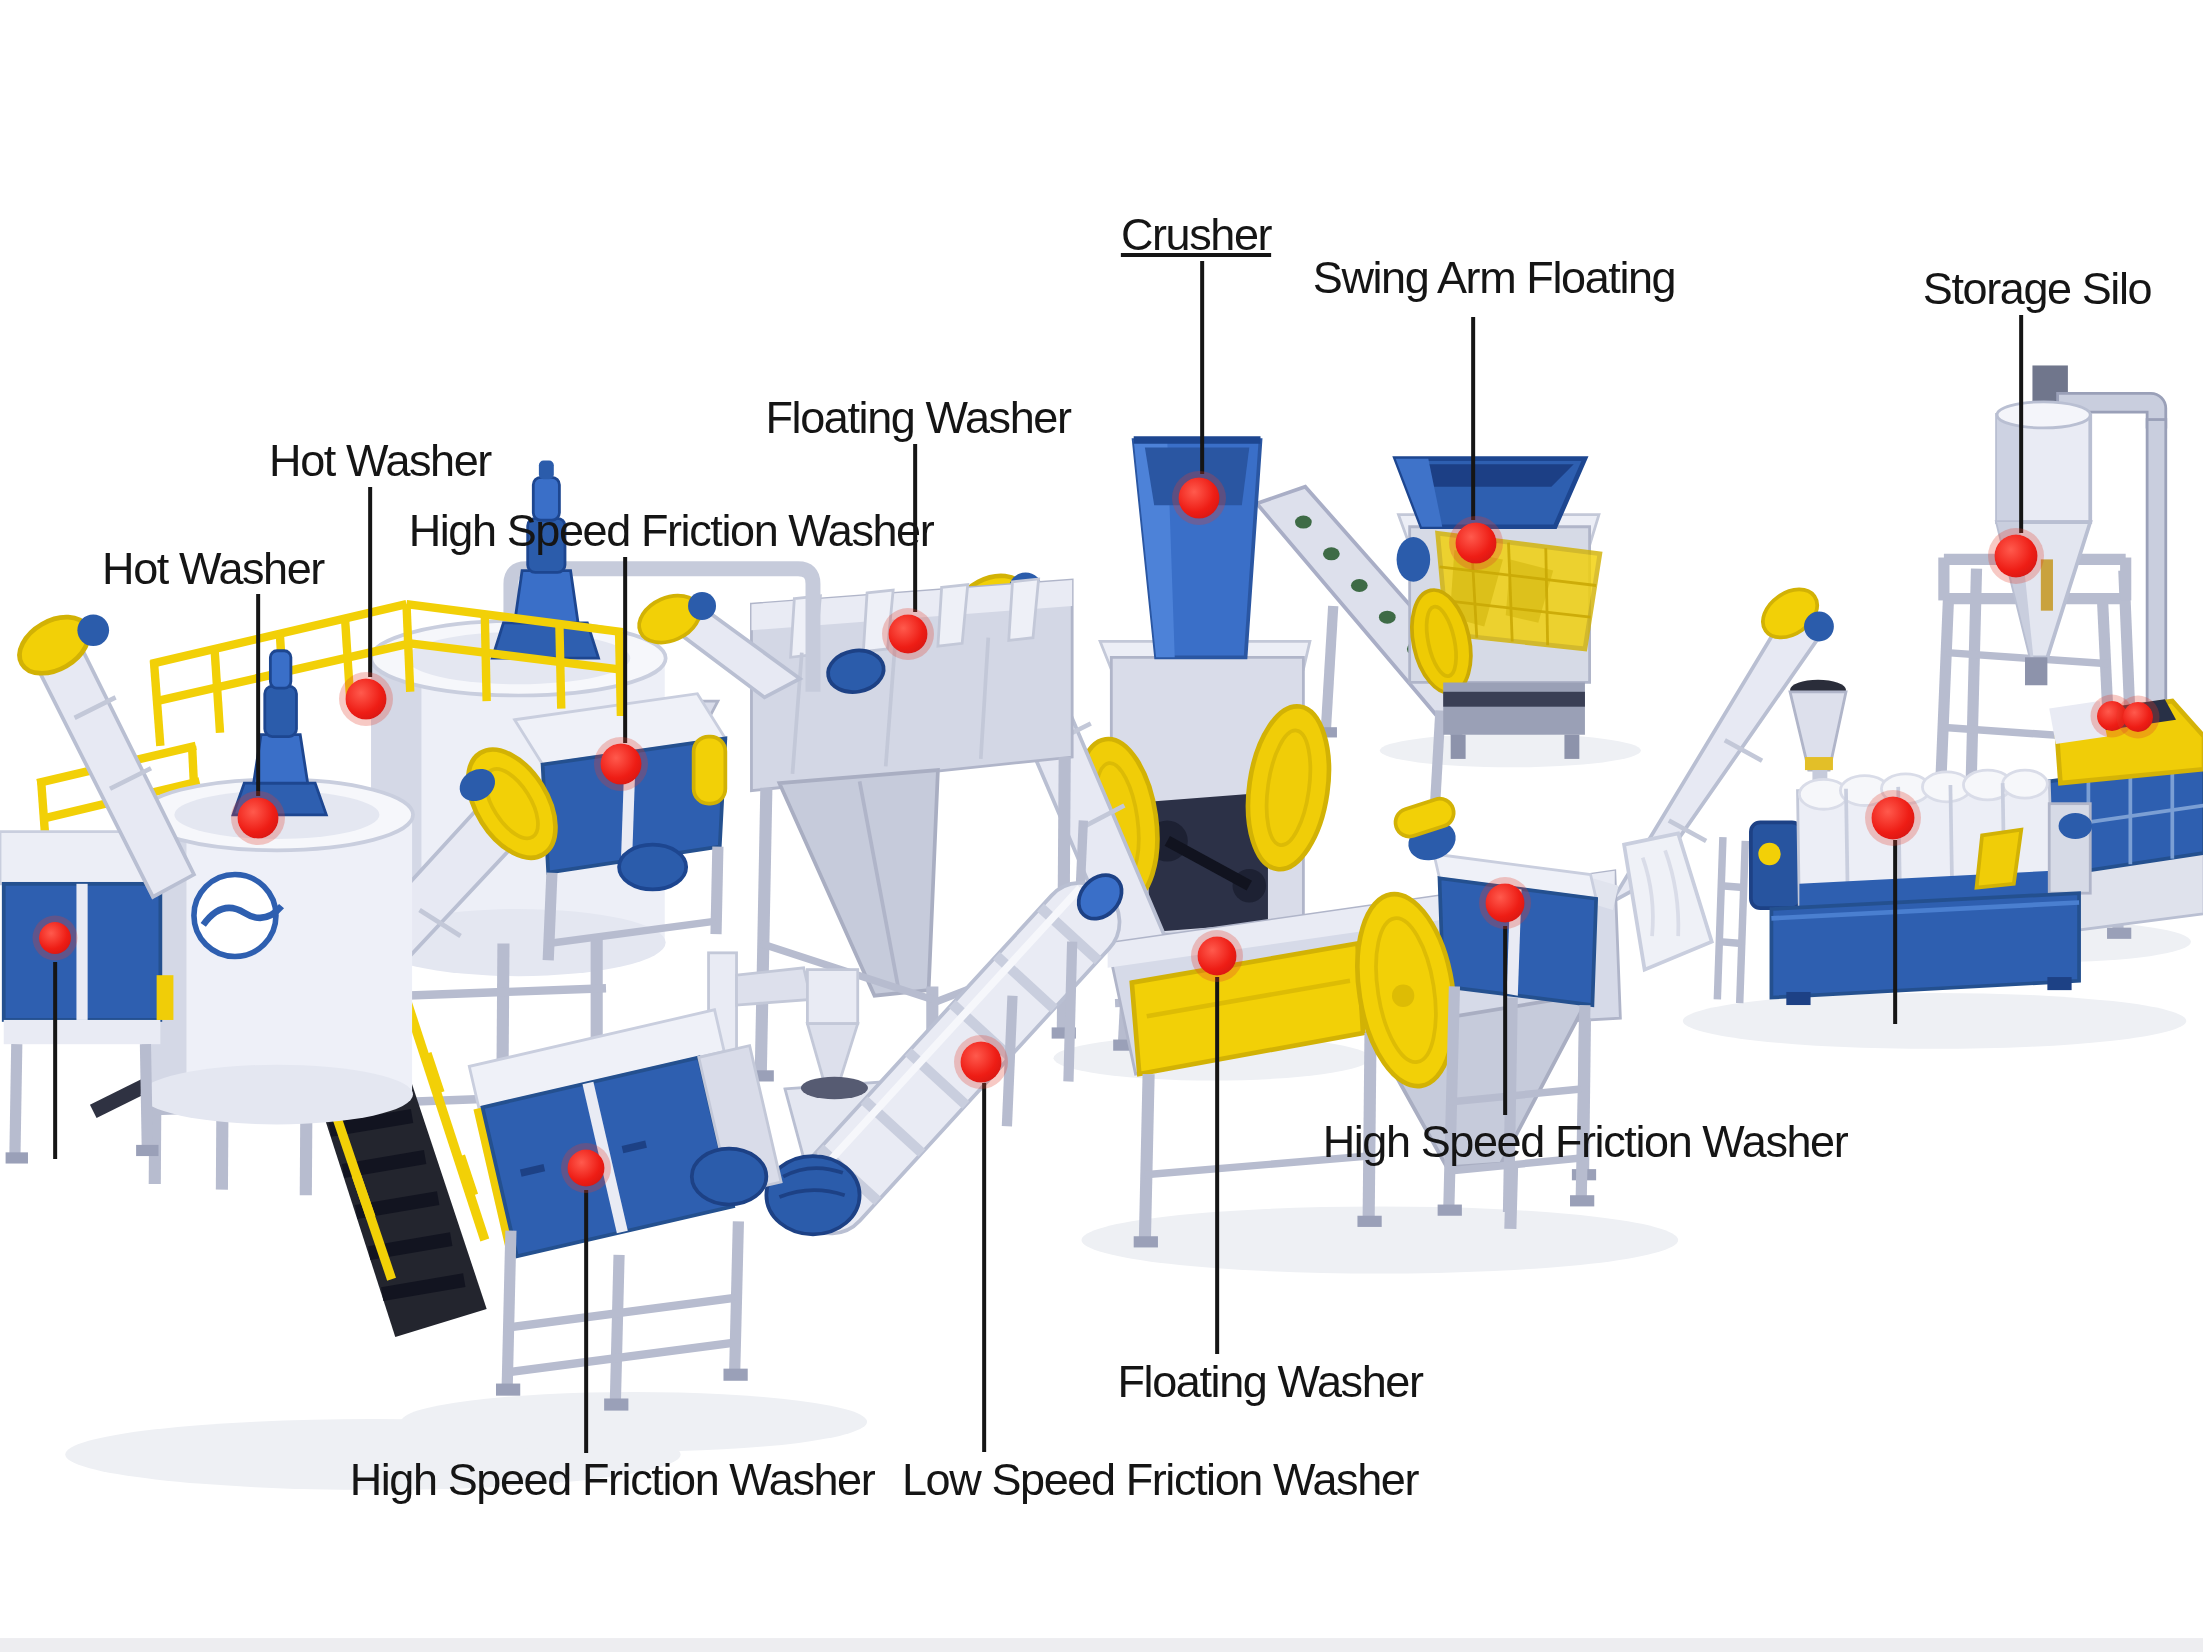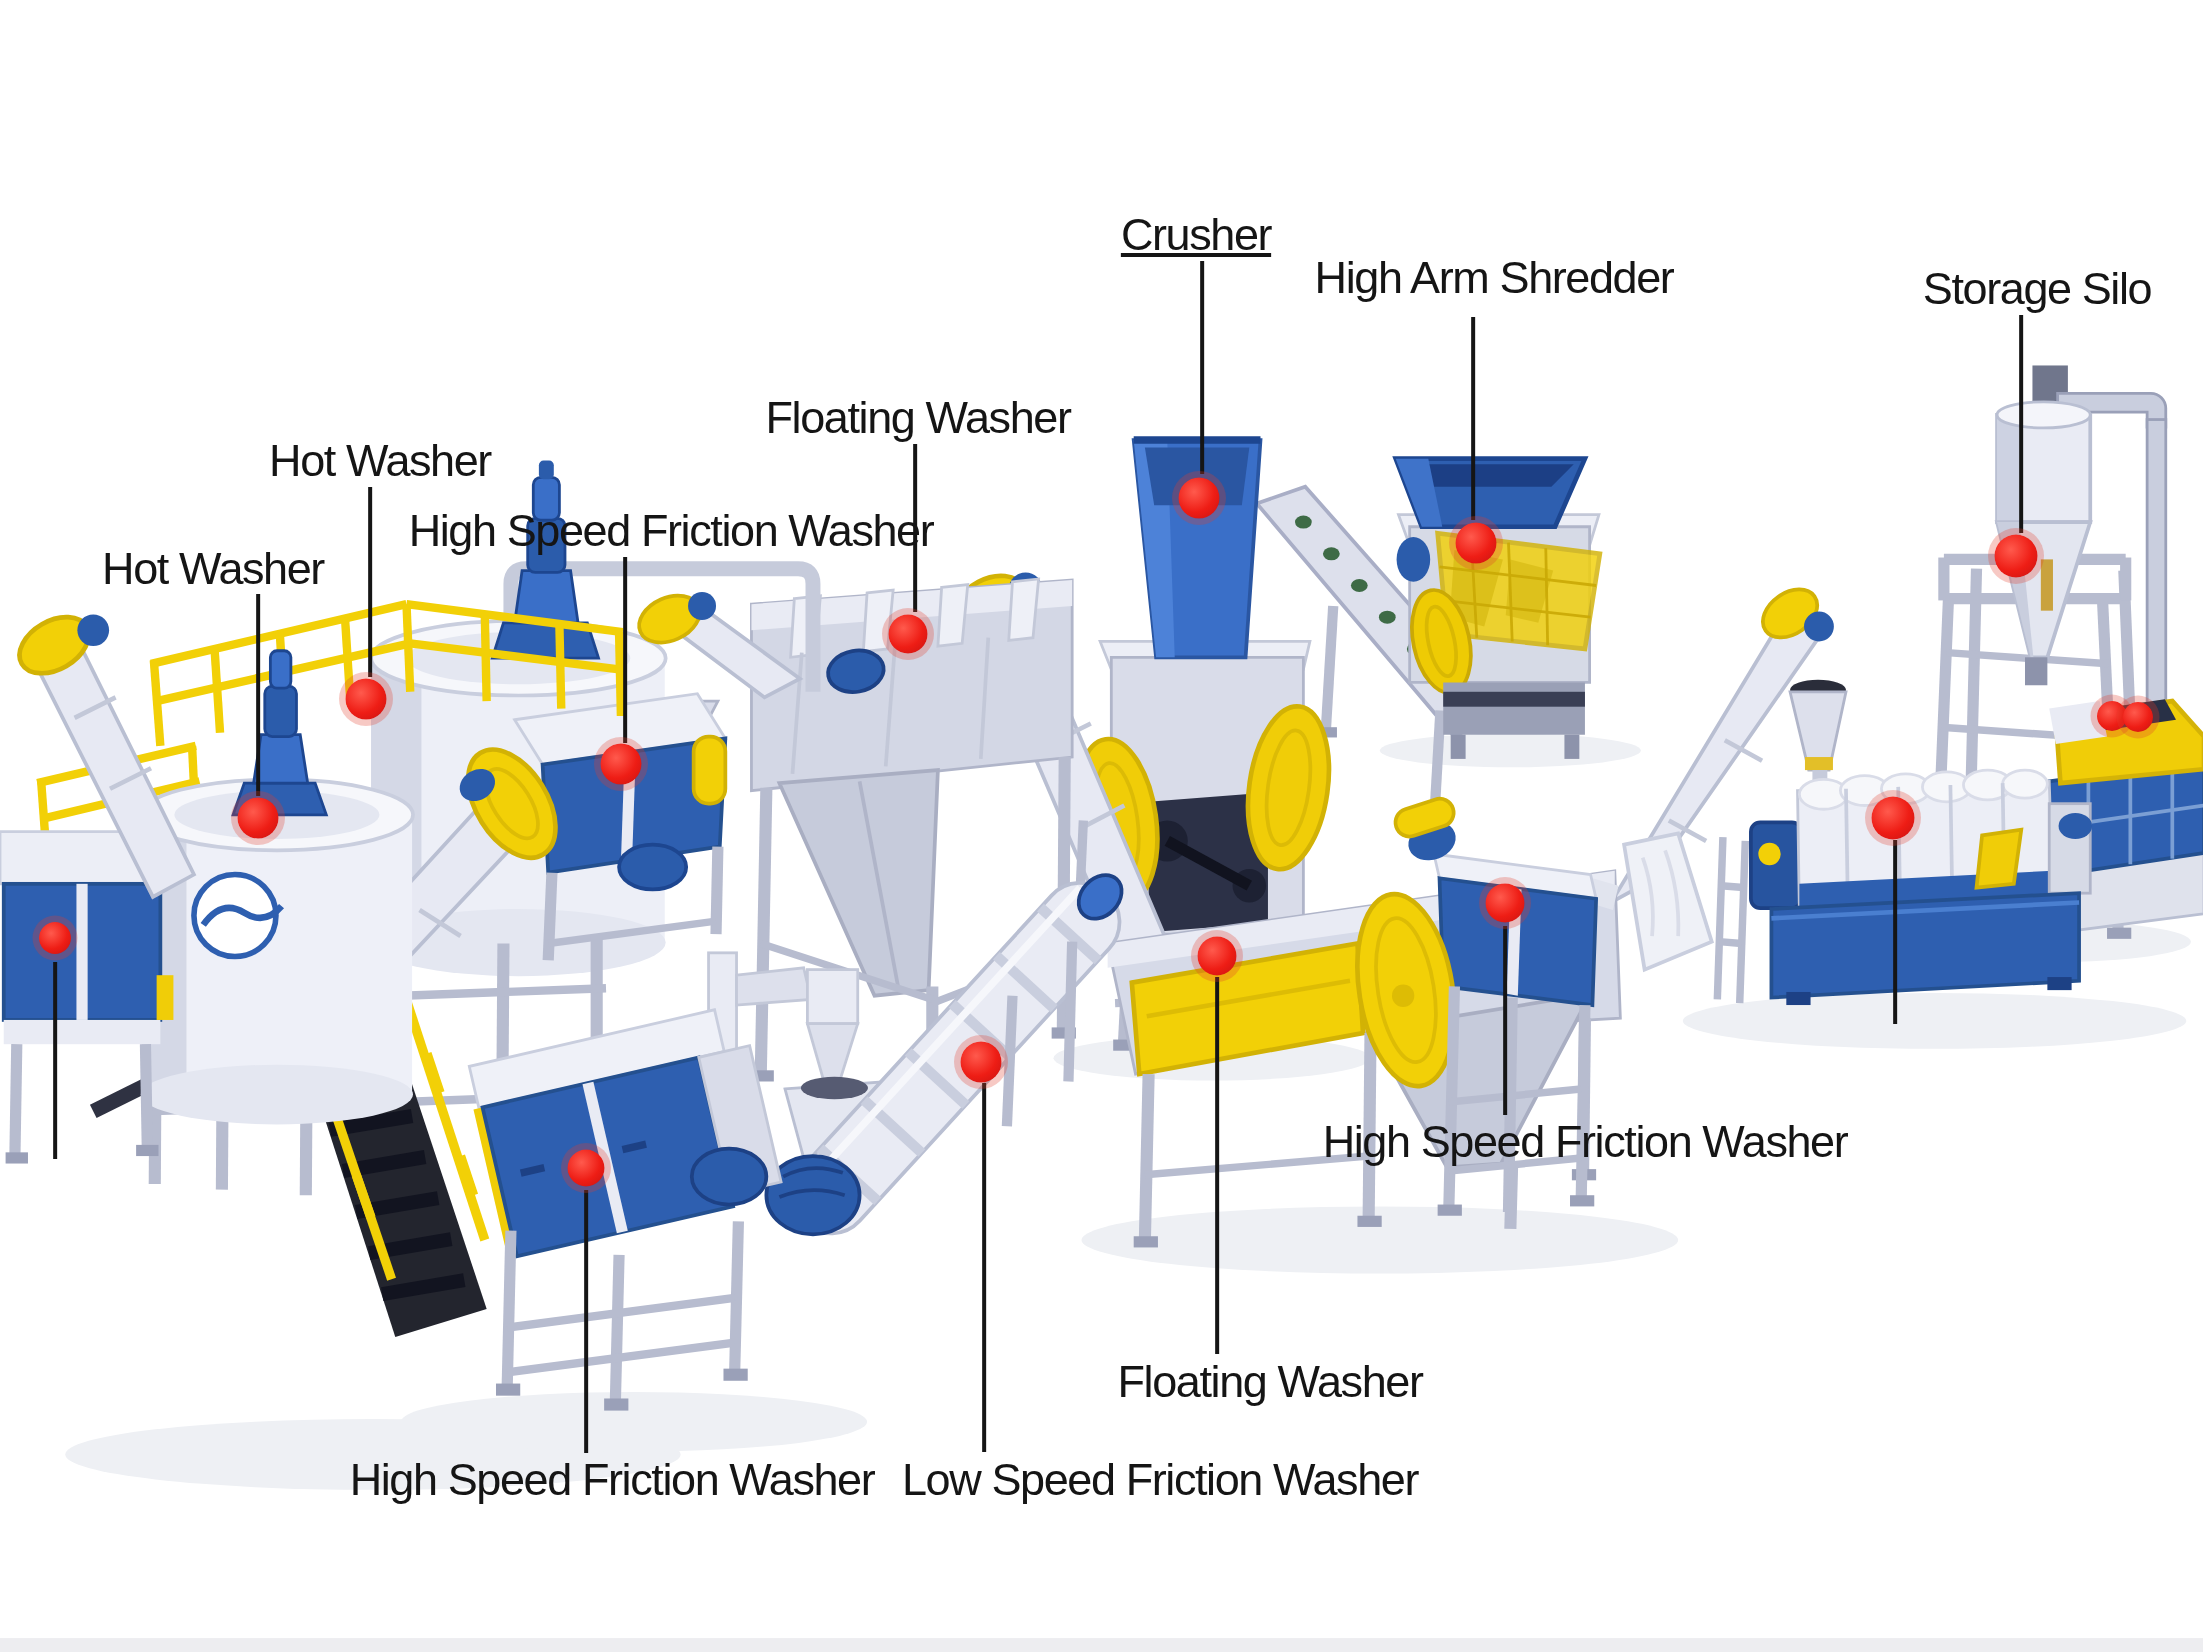--- a/index.html
+++ b/index.html
@@ -462,21 +462,21 @@
     <rect x="532" y="1484" width="26" height="13" fill="#9aa0b8"></rect>
     <rect x="648" y="1500" width="26" height="13" fill="#9aa0b8"></rect>
     <rect x="776" y="1468" width="26" height="13" fill="#9aa0b8"></rect>
   </g>
 </svg>
 
 <div class="annotations">
       <div class="ann-label" style="left: 1196px; top: 235px; text-decoration: underline;">Crusher</div>
       <div class="ann-line" style="left: 1202px; top: 261px; height: 213px;"></div>
       <div class="ann-dot" style="left: 1199px; top: 498px; width: 41px; height: 41px;"></div>
-      <div class="ann-label" style="left: 1494px; top: 278px;">High Arm Shredder</div>
+      <div class="ann-label" style="left: 1494px; top: 278px;">Swing Arm Floating</div>
       <div class="ann-line" style="left: 1473px; top: 317px; height: 203px;"></div>
       <div class="ann-dot" style="left: 1476px; top: 543px; width: 41px; height: 41px;"></div>
       <div class="ann-label" style="left: 2037px; top: 289px;">Storage Silo</div>
       <div class="ann-line" style="left: 2021px; top: 315px; height: 218px;"></div>
       <div class="ann-dot" style="left: 2016px; top: 556px; width: 43px; height: 43px;"></div>
       <div class="ann-label" style="left: 918px; top: 418px;">Floating Washer</div>
       <div class="ann-line" style="left: 915px; top: 444px; height: 168px;"></div>
       <div class="ann-dot" style="left: 908px; top: 634px; width: 39px; height: 39px;"></div>
       <div class="ann-label" style="left: 380px; top: 461px;">Hot Washer</div>
       <div class="ann-line" style="left: 370px; top: 487px; height: 190px;"></div>

